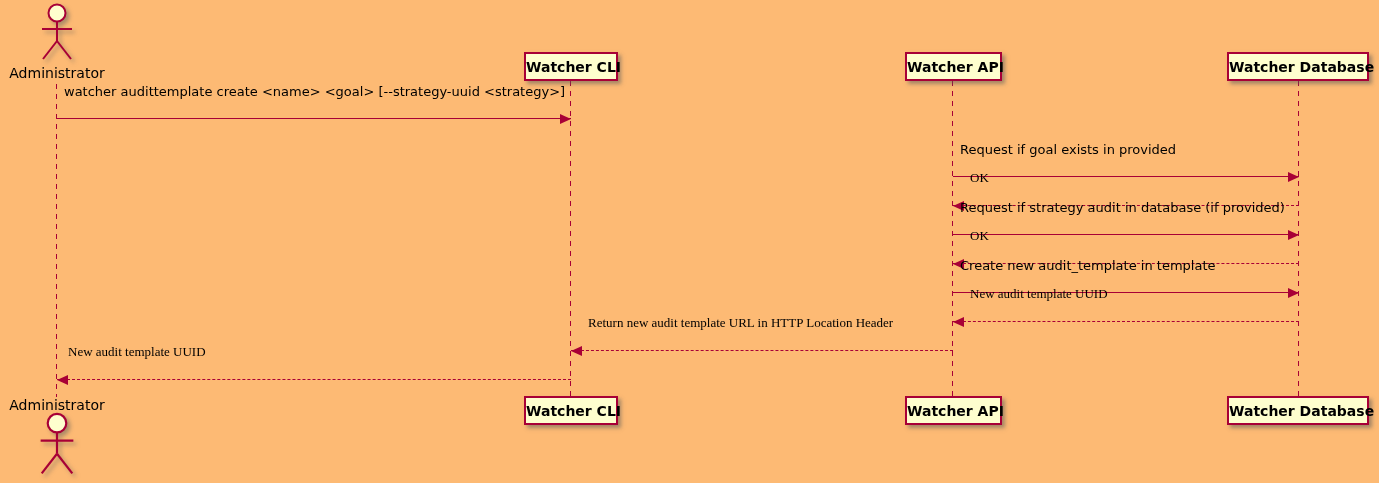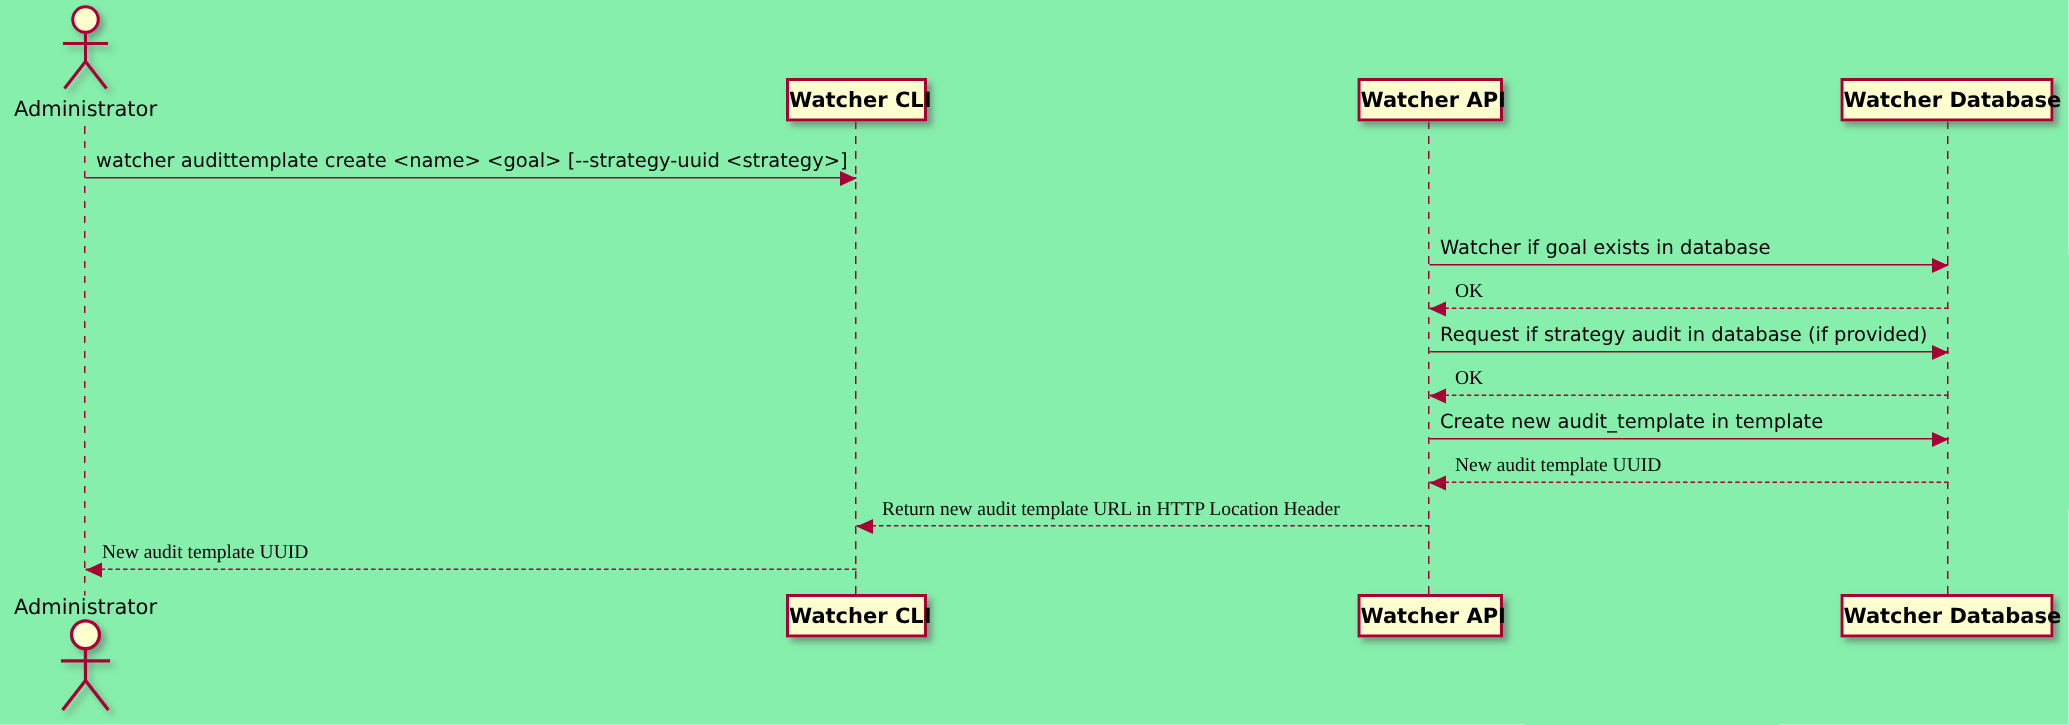--- a/index.html
+++ b/index.html
@@ -7,21 +7,21 @@
     --fill:#FEFECE;
     --text:#000000;
   }
   *{box-sizing:border-box;}
   html,body{margin:0;padding:0;}
   body{
     width:1379px;height:483px;background:#ffffff;
     font-family:"DejaVu Sans","Liberation Sans",sans-serif;
     color:var(--text);
   }
-  .canvas{position:relative;width:1379px;height:483px;background:#86efac;overflow:hidden;}
+  .canvas{position:relative;width:1379px;height:483px;background:#fdba74;overflow:hidden;}
 
   
   .lifeline{
     position:absolute;width:1px;
     background:repeating-linear-gradient(to bottom,var(--crimson) 0 5px,transparent 5px 10px);
   }
 
   
   .participant{
     position:absolute;height:29px;
@@ -35,21 +35,21 @@
   
   .actor-figure{position:absolute;filter:drop-shadow(3px 3px 2px rgba(90,90,90,0.5));}
   .actor-label{
     position:absolute;transform:translateX(-50%);
     font-size:14px;white-space:nowrap;
   }
 
   
   .message{position:absolute;height:18px;}
   .msg-label{
-    position:absolute;bottom:4px;left:7px;
+    position:absolute;bottom:20px;left:7px;
     font-size:13px;white-space:nowrap;
   }
   .message.reply .msg-label{left:17px;font-family:Liberation Serif, serif;}
   .msg-line{position:absolute;bottom:0;left:0;right:0;height:0;}
   .msg-line.solid{border-top:1px solid var(--crimson);}
   .msg-line.dashed{border-top:1px dashed var(--crimson);}
   .arrowhead{
     position:absolute;bottom:-5px;width:0;height:0;
     border-top:5px solid transparent;border-bottom:5px solid transparent;
   }
@@ -86,21 +86,21 @@
   </div>
 
   <div class="message" style="left:57px;top:101px;width:514px">
     <span class="msg-label">watcher audittemplate create &lt;name&gt; &lt;goal&gt; [--strategy-uuid &lt;strategy&gt;]</span>
     <div class="msg-line solid"></div>
     <div class="arrowhead right"></div>
   </div>
 
 
   <div class="message" style="left:953px;top:159px;width:346px">
-    <span class="msg-label">Watcher if goal exists in database</span>
+    <span class="msg-label">Request if goal exists in provided</span>
     <div class="msg-line solid"></div>
     <div class="arrowhead right"></div>
   </div>
 
   <div class="message reply" style="left:953px;top:188px;width:346px">
     <span class="msg-label">OK</span>
     <div class="msg-line dashed"></div>
     <div class="arrowhead left"></div>
   </div>
 

